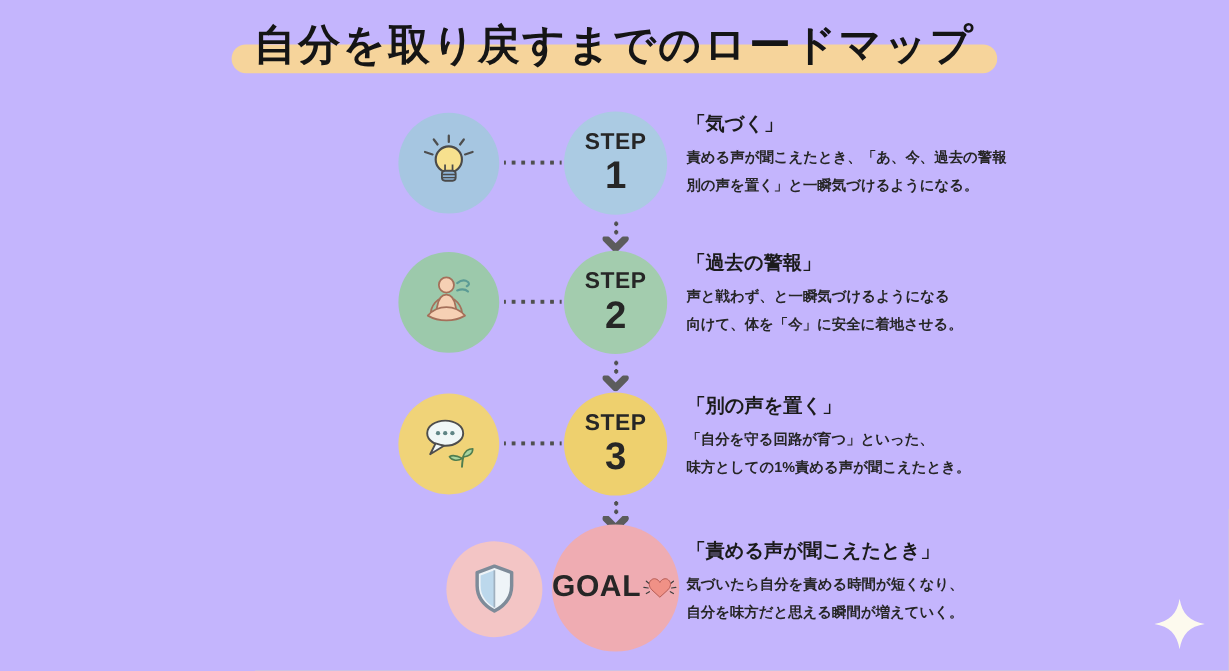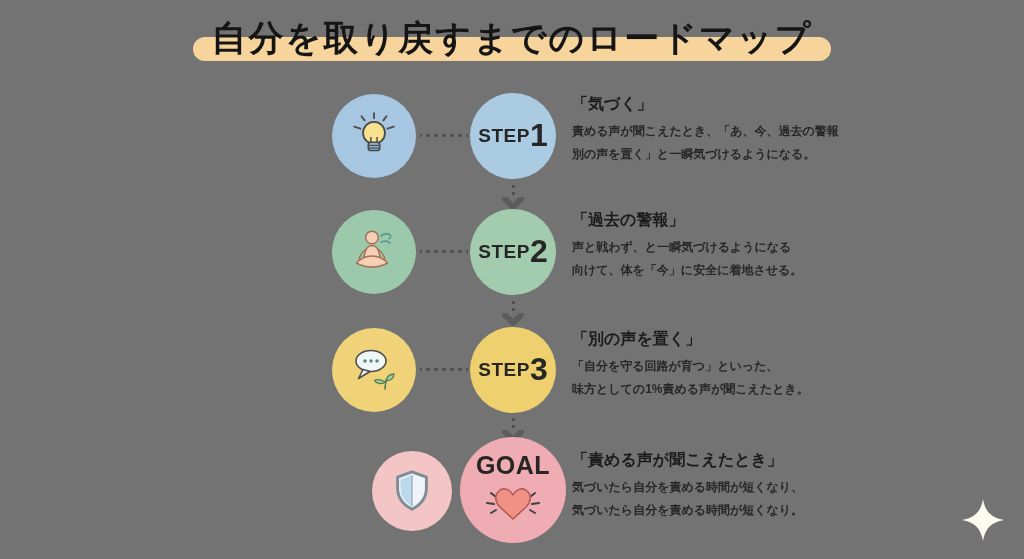--- a/index.html
+++ b/index.html
@@ -1,35 +1,35 @@
 <!DOCTYPE html>
 <html><head>
 <meta charset="utf-8">
 <style>
   html,body{margin:0;padding:0;background:#d9d4c4;}
   .canvas{
     position:relative;width:1024px;height:559px;margin:0 auto;
-    background:#737373;overflow:hidden;
+    background:#c4b5fd;overflow:hidden;
     font-family:"Liberation Sans","DejaVu Sans",sans-serif;
     color:#1f1f1f;
   }
   
   .title-wrap{position:absolute;top:14px;left:0;right:0;text-align:center;}
   .title-inner{position:relative;display:inline-block;padding:0 6px;}
   .title-highlight{position:absolute;left:-12px;right:-12px;bottom:1px;height:24px;
     background:#f6d49b;border-radius:12px;}
   .title-text{position:relative;margin:0;font-size:35px;line-height:48px;
     font-weight:900;letter-spacing:2px;color:#151515;}
   
   .icon-circle{position:absolute;width:84px;height:84px;border-radius:50%;
     display:flex;align-items:center;justify-content:center;}
   .step-circle{position:absolute;width:86px;height:86px;border-radius:50%;
-    display:flex;flex-direction:row;align-items:center;justify-content:center;}
+    display:flex;flex-direction:column;align-items:center;justify-content:center;}
   .goal-circle{position:absolute;width:106px;height:106px;border-radius:50%;
-    display:flex;flex-direction:column;align-items:center;justify-content:center;}
+    display:flex;align-items:center;justify-content:center;}
   .c-blue{background:#a6c6e1;} .c-blue2{background:#abcbe3;}
   .c-green{background:#9cc9ab;} .c-green2{background:#a3ccae;}
   .c-yellow{background:#f0d378;} .c-yellow2{background:#eed06e;}
   .c-pink{background:#f3c5c5;} .c-pink2{background:#efacb2;}
   .step-label{font-size:19px;font-weight:800;line-height:1.15;color:#262626;letter-spacing:.5px;}
   .step-num{font-size:32px;font-weight:800;line-height:1.05;color:#262626;}
   .goal-label{font-size:25px;font-weight:800;line-height:1.1;color:#262626;letter-spacing:.5px;}
   
   .h-connector{position:absolute;width:48px;height:5px;
     background-image:radial-gradient(circle,#4f4f4f 1.7px,transparent 2px);
@@ -163,21 +163,21 @@
         <line x1="53" y1="13" x2="48" y2="17"></line>
         <line x1="57" y1="23" x2="50" y2="24"></line>
         <line x1="53" y1="33" x2="48" y2="30"></line>
       </g>
       <path d="M31 15 C28 9 21 7 17 11 C12 15 13 22 18 27 L31 39 L44 27 C49 22 50 15 45 11 C41 7 34 9 31 15 Z" fill="#f09186" stroke="#b55a52" stroke-width="1.6" stroke-linejoin="round"></path>
     </svg>
   </div>
   <div class="text-block" style="top:450px;">
     <h2 class="step-heading">「責める声が聞こえたとき」</h2>
     <div class="step-desc">気づいたら自分を責める時間が短くなり、</div>
-    <div class="step-desc">気づいたら自分を責める時間が短くなり。</div>
+    <div class="step-desc">自分を味方だと思える瞬間が増えていく。</div>
   </div>
 
   <div class="sparkle">
     <svg width="42" height="42" viewBox="0 0 40 40">
       <path d="M20 0 C22 12 28 18 40 20 C28 22 22 28 20 40 C18 28 12 22 0 20 C12 18 18 12 20 0 Z" fill="#fdfaee"></path>
     </svg>
   </div>
 
 </div>
 

